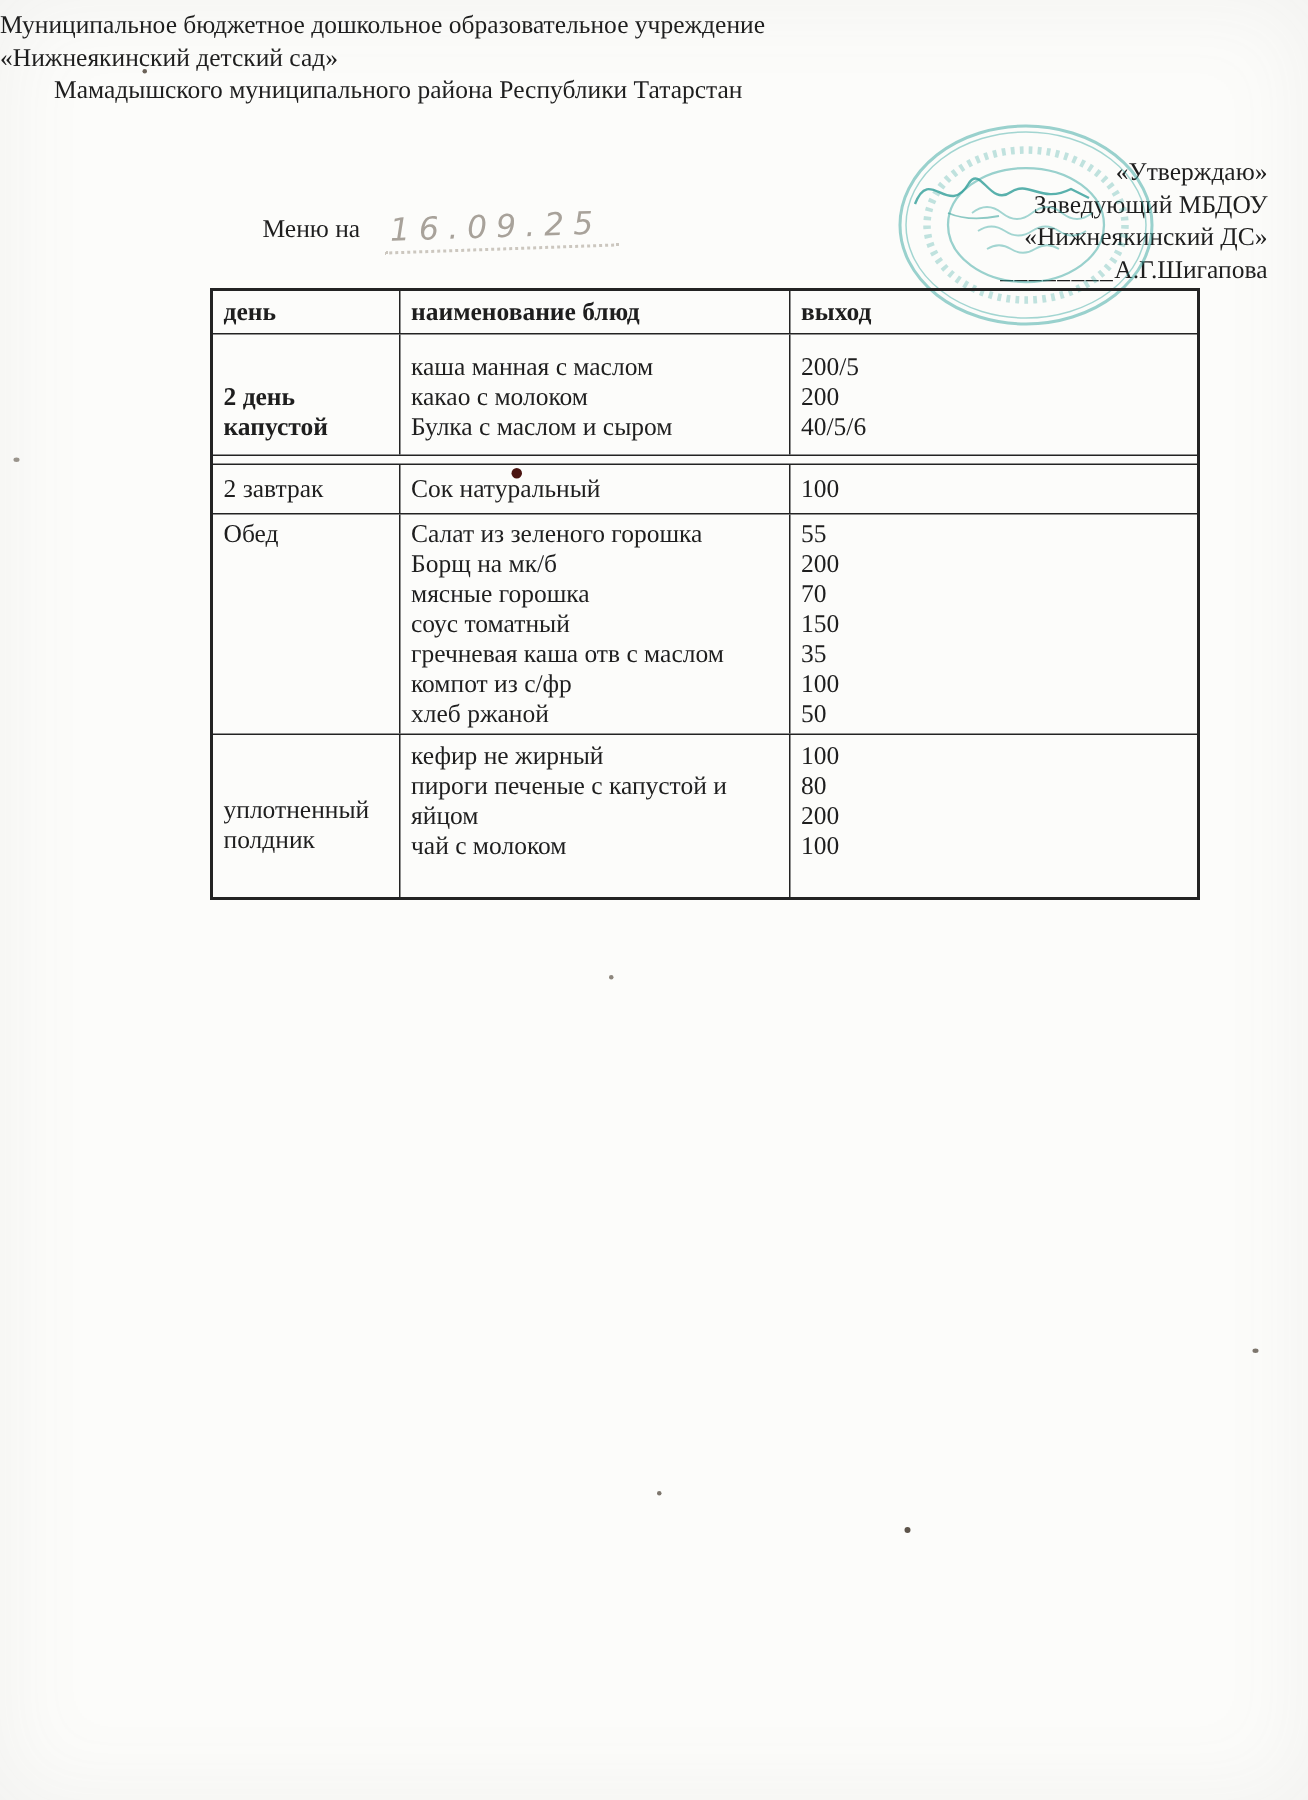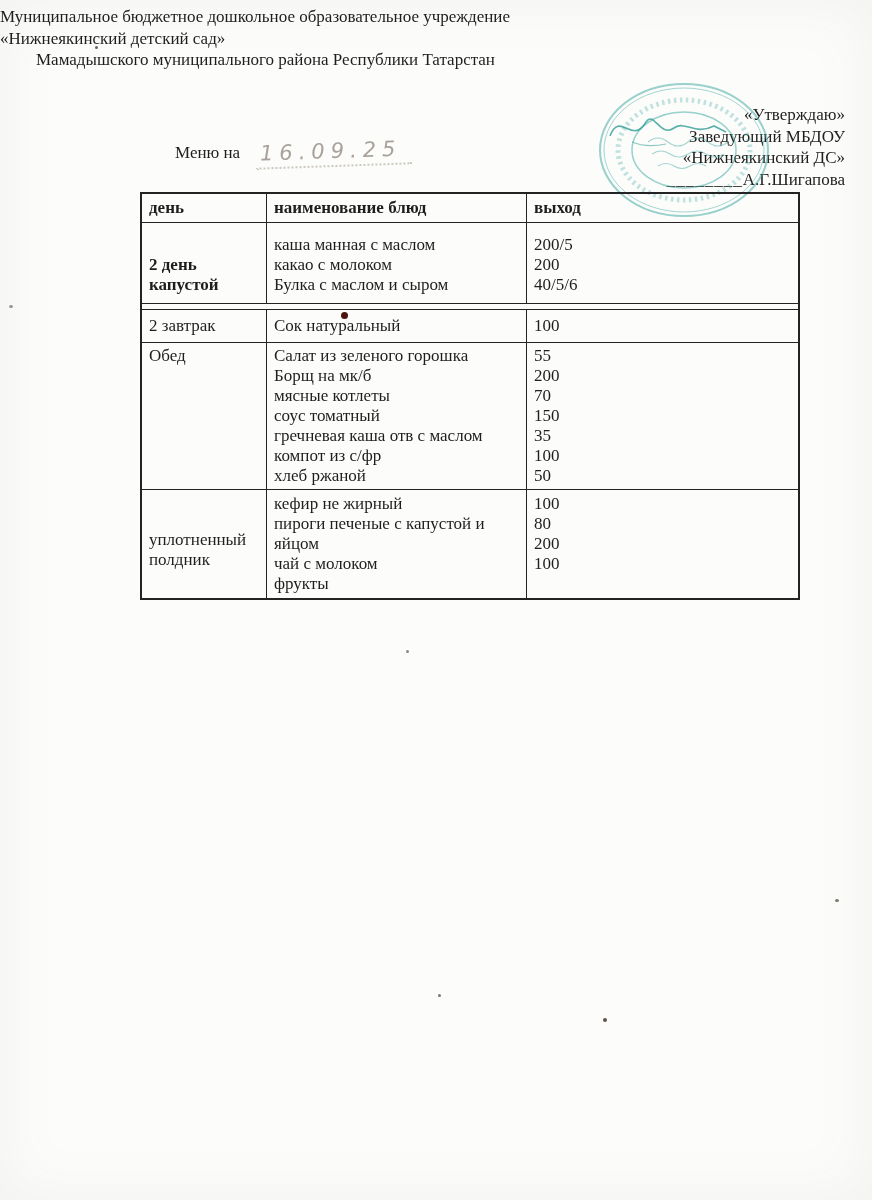--- a/index.html
+++ b/index.html
@@ -144,21 +144,21 @@
       </div>
     </div>
 
     <div class="tr row-lunch">
       <div class="td td-day">
         <div class="line">Обед</div>
       </div>
       <div class="td td-dish">
         <div class="line">Салат из зеленого горошка</div>
         <div class="line">Борщ на мк/б</div>
-        <div class="line">мясные котлеты</div>
+        <div class="line">мясные горошка</div>
         <div class="line">соус томатный</div>
         <div class="line">гречневая каша отв с маслом</div>
         <div class="line">компот из с/фр</div>
         <div class="line">хлеб ржаной</div>
       </div>
       <div class="td td-out">
         <div class="line">55</div>
         <div class="line">200</div>
         <div class="line">70</div>
         <div class="line">150</div>
@@ -171,21 +171,20 @@
     <div class="tr row-poldnik">
       <div class="td td-day">
         <div class="line">уплотненный</div>
         <div class="line">полдник</div>
       </div>
       <div class="td td-dish">
         <div class="line">кефир не жирный</div>
         <div class="line">пироги печеные с капустой и</div>
         <div class="line">яйцом</div>
         <div class="line">чай с молоком</div>
-        <div class="line">фрукты</div>
       </div>
       <div class="td td-out">
         <div class="line">100</div>
         <div class="line">80</div>
         <div class="line">200</div>
         <div class="line">100</div>
         <div class="line"></div>
       </div>
     </div>
 

